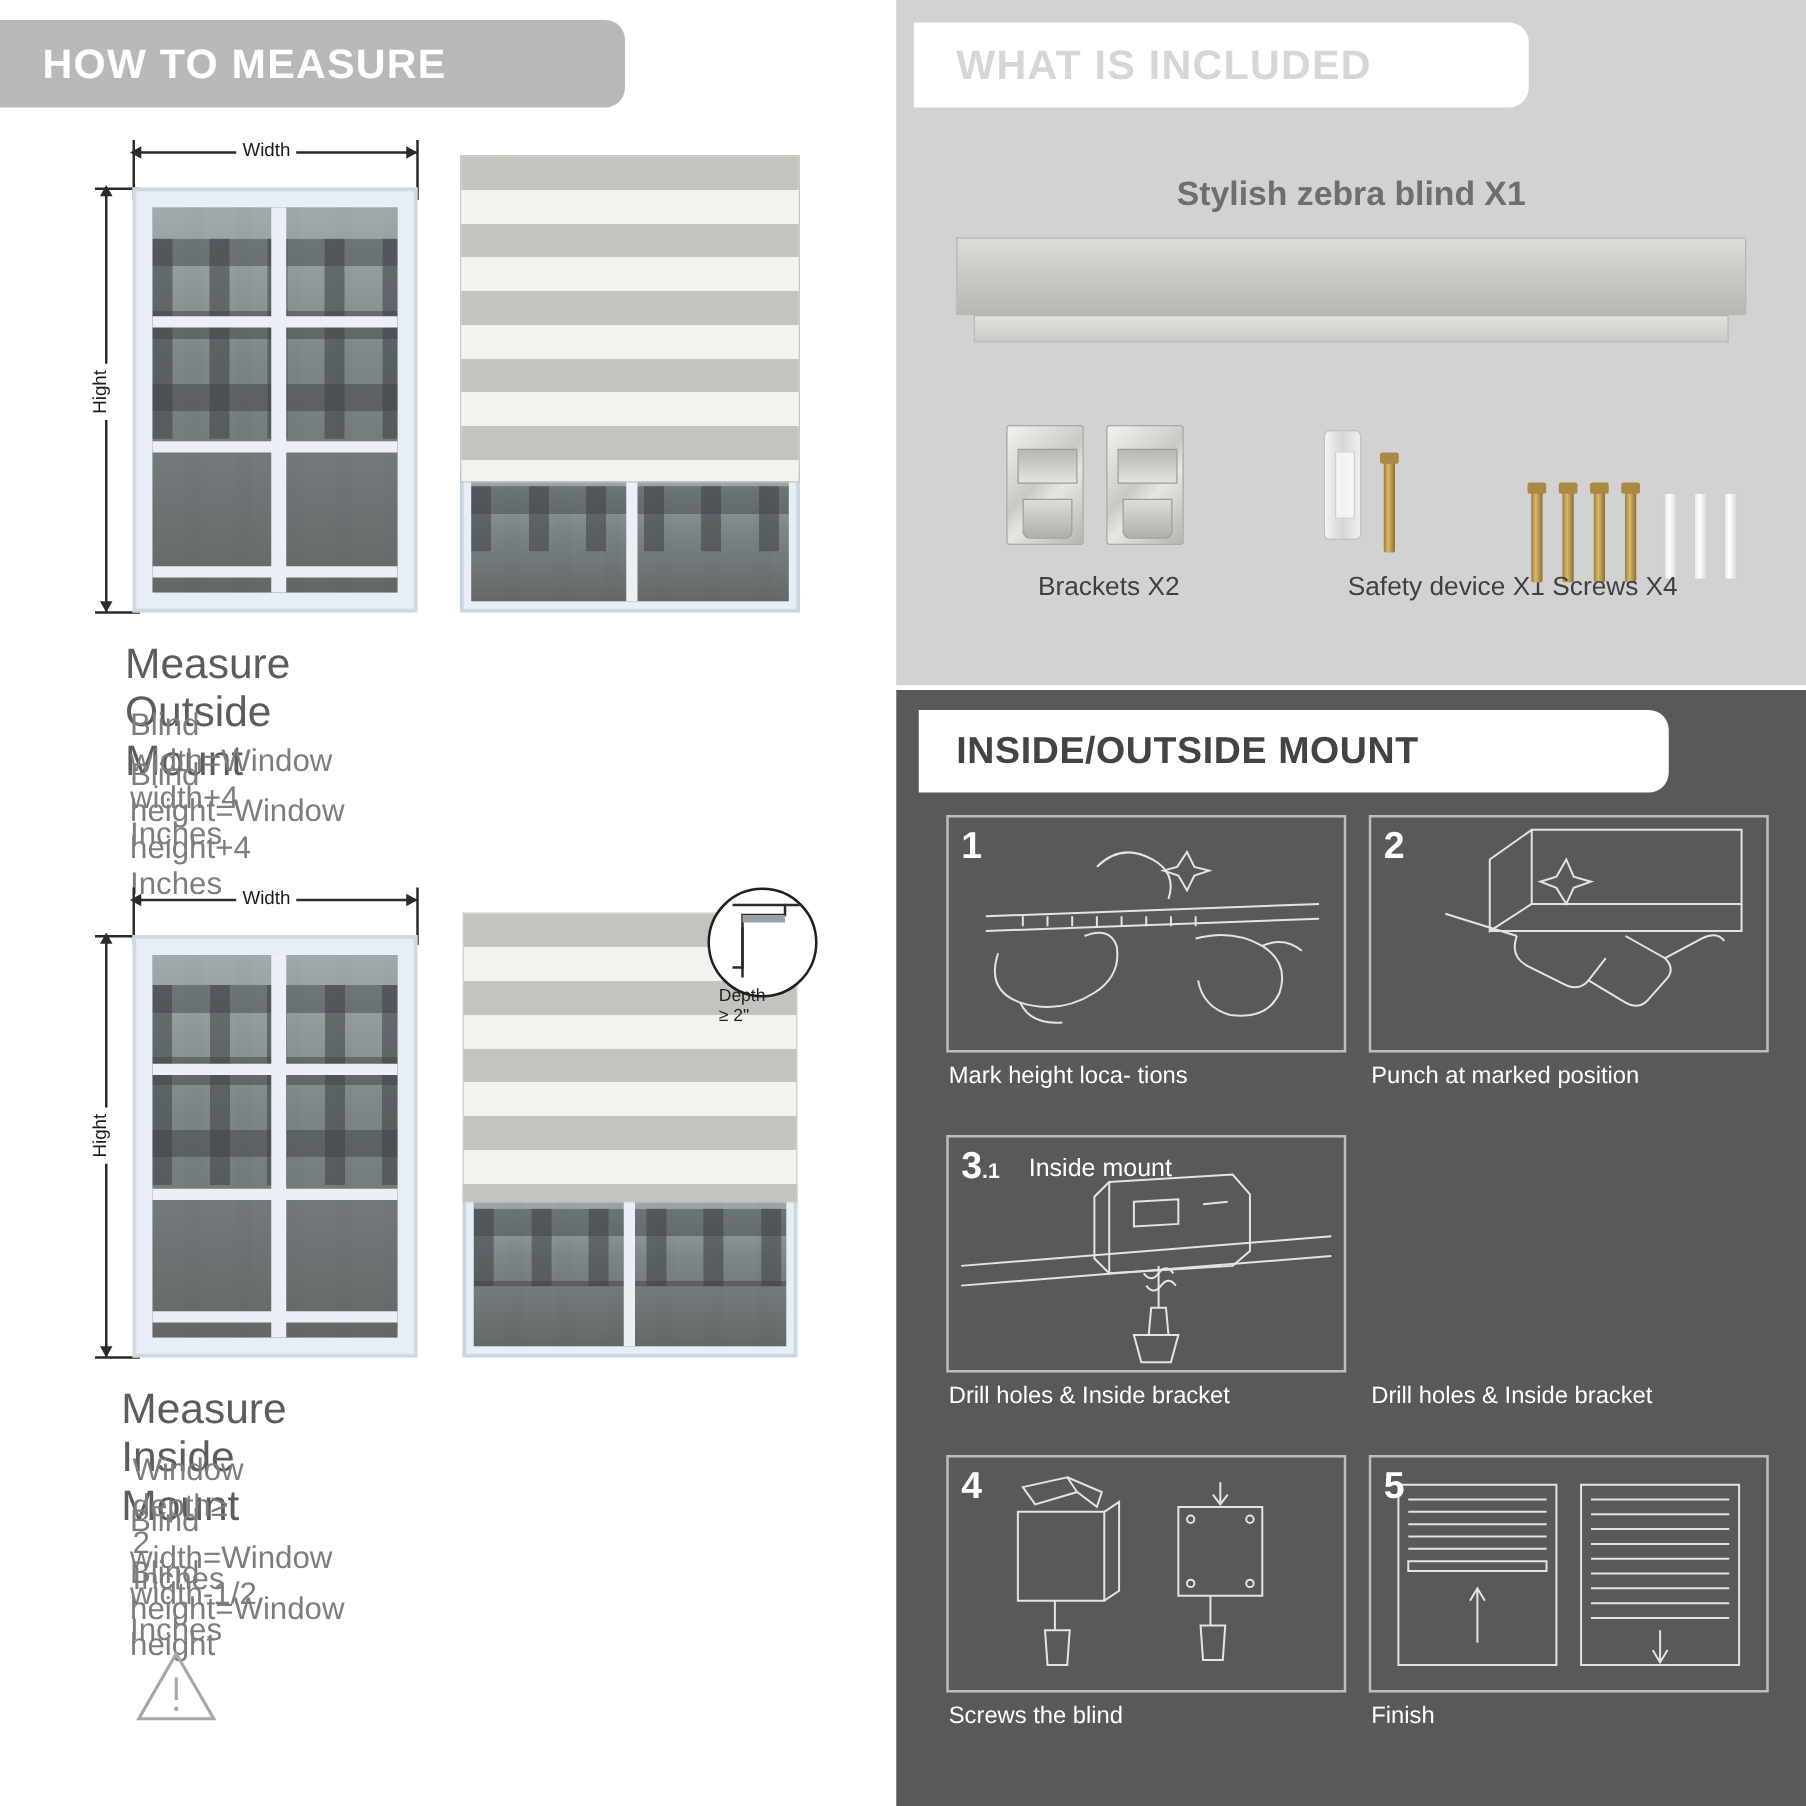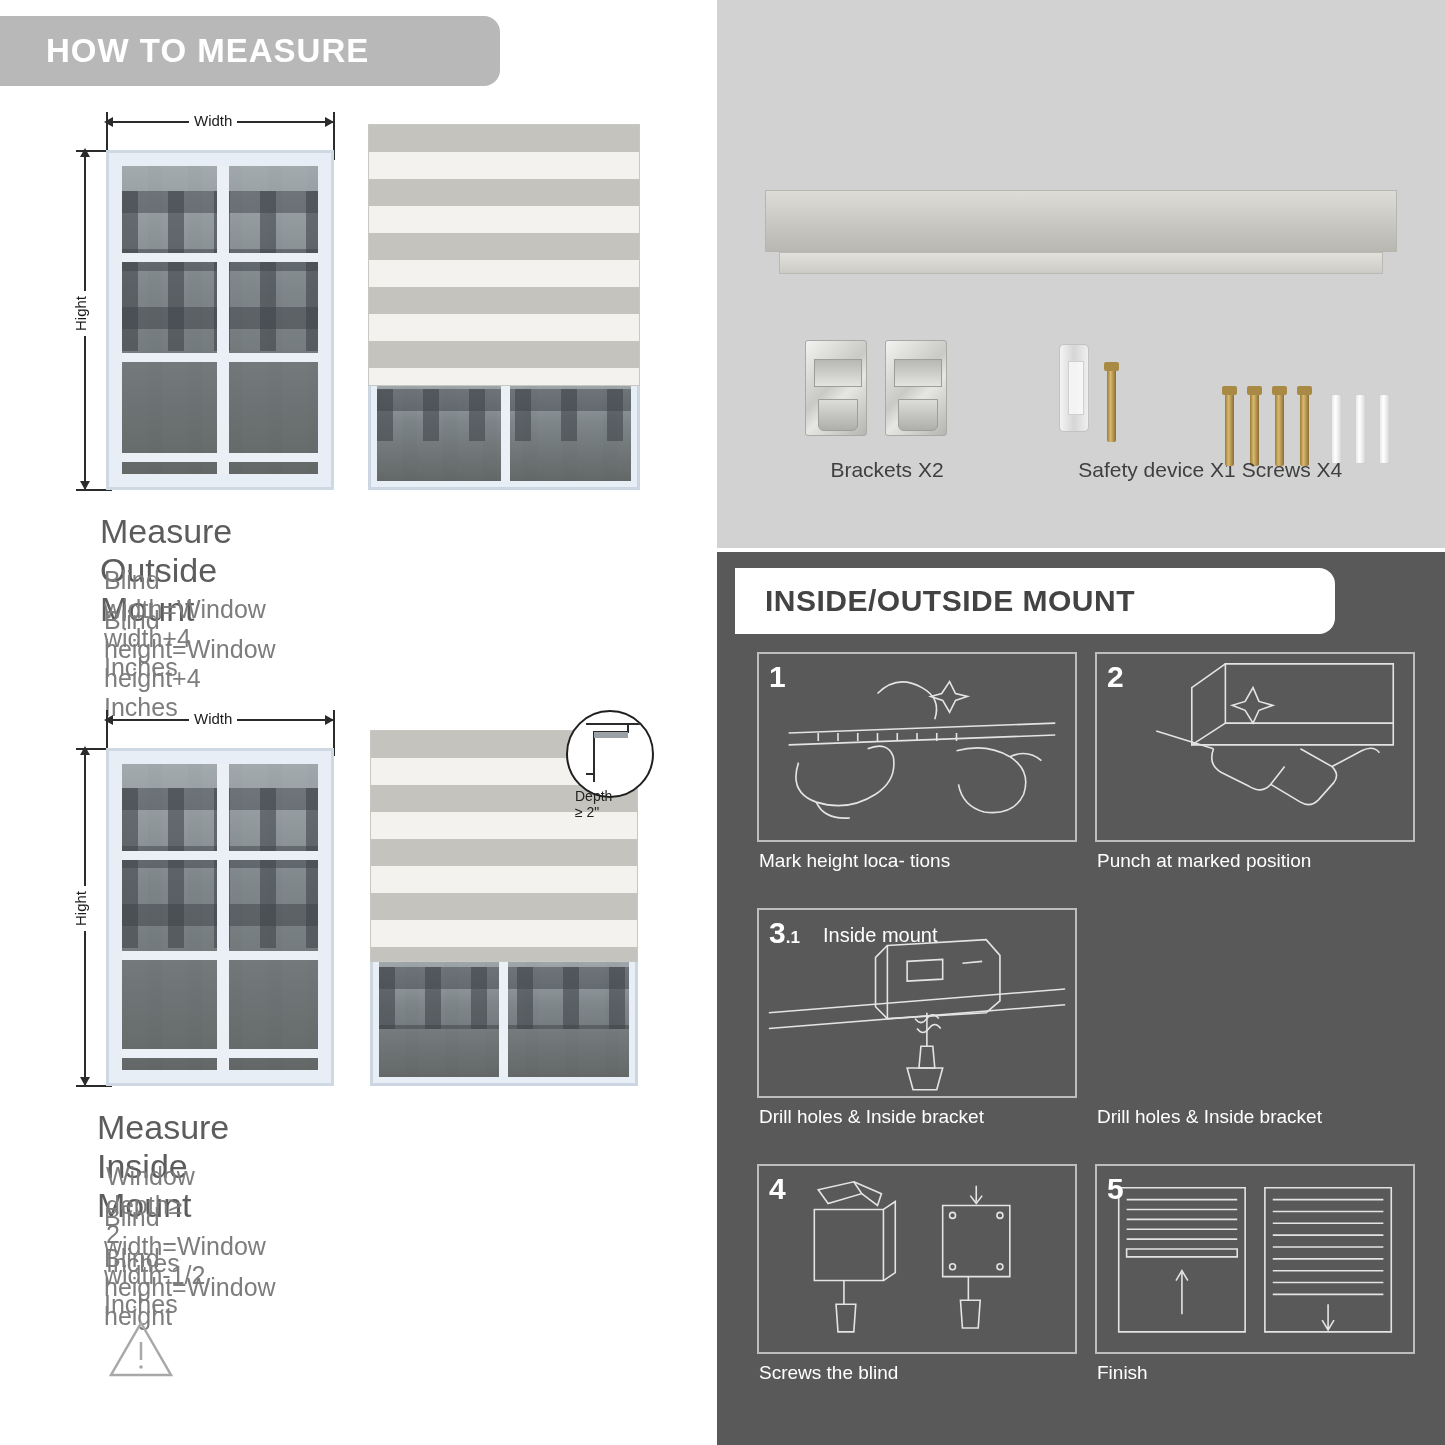--- a/index.html
+++ b/index.html
@@ -40,21 +40,21 @@
     display: flex;
     align-items: center;
   }
   .banner-howto {
     left: 0; top: 16px;
     width: 500px;
     height: 70px;
     background: #b8b8b8;
     border-radius: 0 16px 16px 0;
     font-size: 33px;
-    padding-left: 46px;
+    padding-left: 34px;
     box-sizing: border-box;
   }
 
   
   .win-figure { position: absolute; }
 
   .winframe {
     position: absolute;
     background: #e8eef5;
     border: 3px solid #cfd9e4;
@@ -465,21 +465,23 @@
     <div class="warn-tri" style="left:108px; top:1318px;">
       <svg width="66" height="62" viewBox="0 0 66 62">
         <polygon points="33,5 63,57 3,57" fill="none" stroke="#a8a8a8" stroke-width="2.5"></polygon>
         <line x1="33" y1="24" x2="33" y2="42" stroke="#a8a8a8" stroke-width="2.5"></line>
         <circle cx="33" cy="49" r="1.8" fill="#a8a8a8" stroke="none"></circle>
       </svg>
     </div>
   </div>
 
   <div class="right-top">
-
+    <div class="banner-included">WHAT IS INCLUDED</div>
+
+    <div class="included-title">Stylish zebra blind X1</div>
 
     <div class="headrail">
       <div class="bar"></div>
       <div class="bottom"></div>
     </div>
 
     <div class="bracket" style="left:88px; top:340px;"></div>
     <div class="bracket" style="left:168px; top:340px;"></div>
     <div class="part-label" style="left:50px; top:458px; width:240px;">Brackets X2</div>
 

